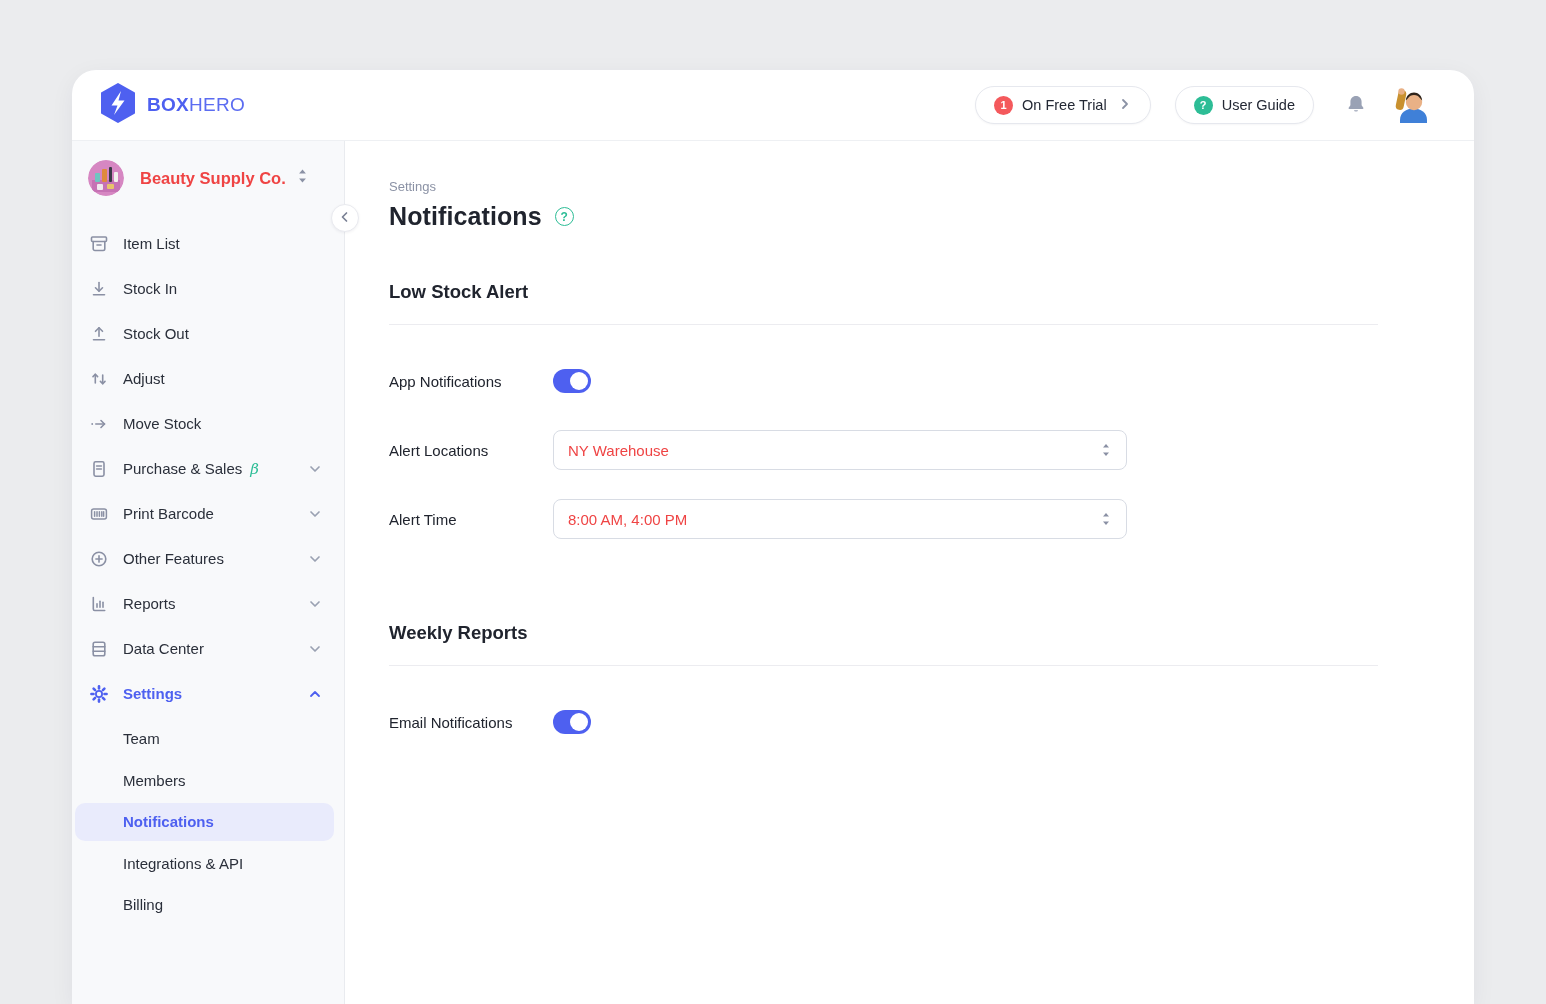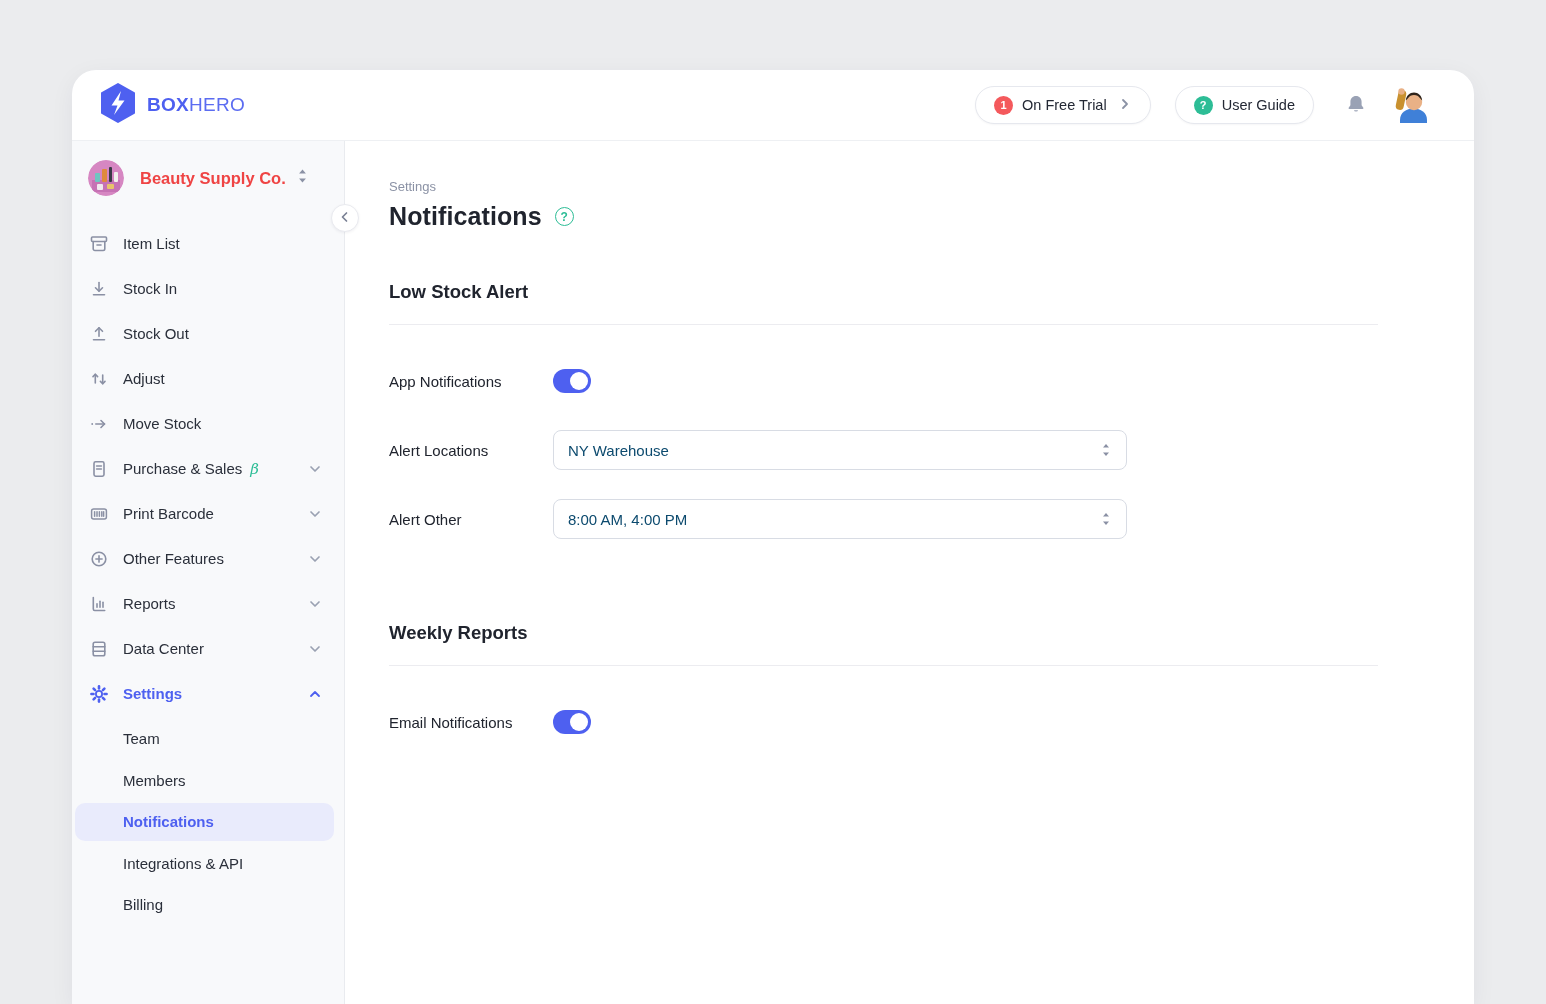--- a/index.html
+++ b/index.html
@@ -78,21 +78,21 @@
   .mt-sel-a  { margin-top:37px; }
   .mt-sel-b  { margin-top:29px; }
 
   .toggle { width:38px; height:24px; border-radius:12px; background:#4e60f0;
             position:relative; cursor:pointer; flex:none; }
   .toggle .knob { position:absolute; top:3px; left:17px; width:18px; height:18px;
                   border-radius:50%; background:#fff; }
 
   .select { width:574px; height:40px; border:1px solid #d8dce4; border-radius:8px;
             background:#fff; display:flex; align-items:center; padding:0 14px;
-            font-size:15px; color:#0c4a6e; cursor:pointer; }
+            font-size:15px; color:#ef4444; cursor:pointer; }
   .select .sorter { margin-left:auto; display:flex; }
 </style>
 </head>
 <body>
 
 <div class="page">
   <div class="card">
 
     <div class="app-header">
       <div class="brand">
@@ -373,21 +373,21 @@
               <span class="sorter">
                 <svg width="12" height="16" viewBox="0 0 12 16">
                     <path d="M6 2l3 3.6H3z" fill="#8a90a4"></path>
                     <path d="M6 14l-3-3.6h6z" fill="#8a90a4"></path>
                   </svg>
               </span>
             </div>
           </div>
 
           <div class="form-row mt-sel-b">
-            <span class="form-label">Alert Other</span>
+            <span class="form-label">Alert Time</span>
             <div class="select">
               <span>8:00 AM, 4:00 PM</span>
               <span class="sorter">
                 <svg width="12" height="16" viewBox="0 0 12 16">
                     <path d="M6 2l3 3.6H3z" fill="#8a90a4"></path>
                     <path d="M6 14l-3-3.6h6z" fill="#8a90a4"></path>
                   </svg>
               </span>
             </div>
           </div>

